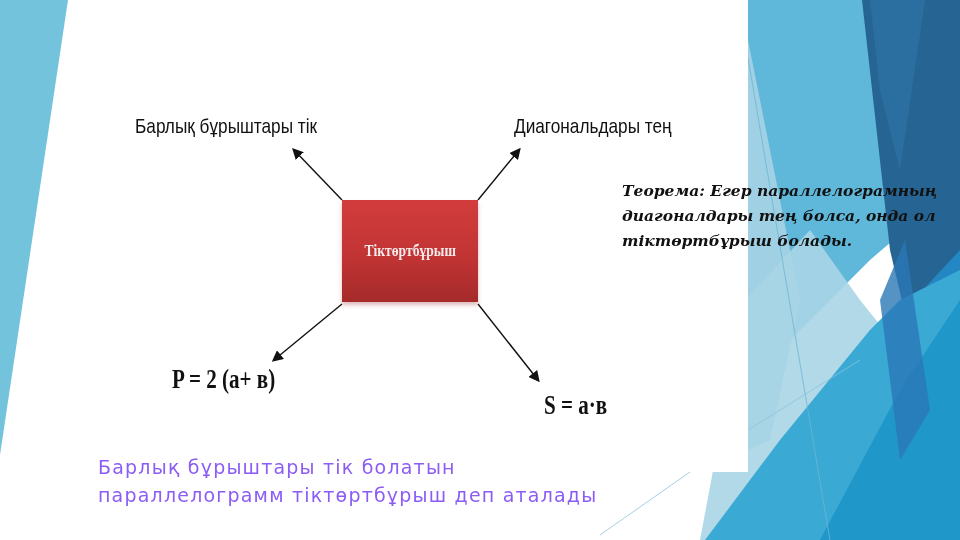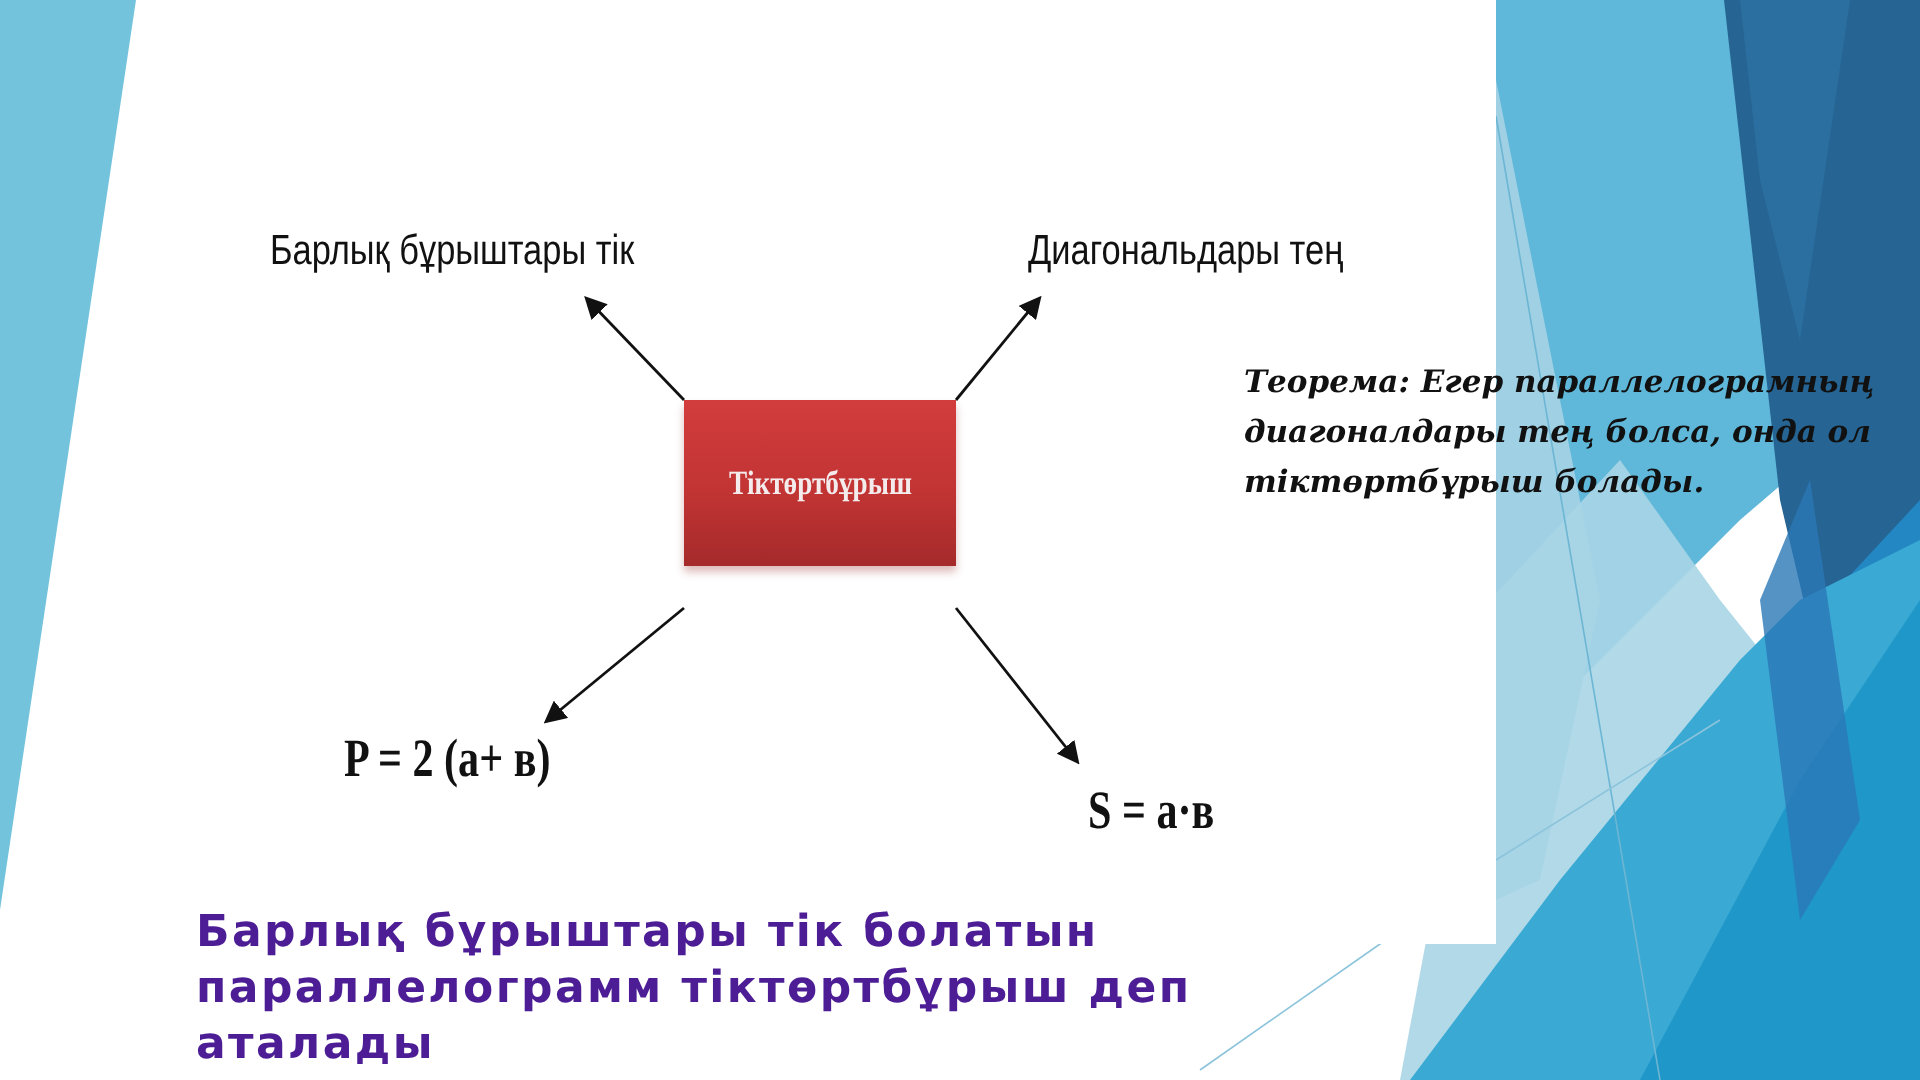--- a/index.html
+++ b/index.html
@@ -78,21 +78,21 @@
     .formula-area {
       left: 476px;
       top: 378px;
       font-size: 27px;
     }
     .center-box {
       position: absolute;
       left: 274px;
       top: 188px;
       width: 136px;
-      height: 83px;
+      height: 102px;
       background: linear-gradient(to bottom, #d23c3c 0%, #c23434 55%, #a52a2a 100%);
       box-shadow: 0 3px 4px rgba(160, 60, 60, 0.35);
       display: flex;
       align-items: center;
       justify-content: center;
     }
     .center-box-label {
       font-family: "Liberation Serif", serif;
       font-weight: bold;
       font-size: 17px;
@@ -113,25 +113,25 @@
       color: #111111;
       z-index: 3;
       margin-left: 40px;
     }
     .definition {
       position: absolute;
       left: 98px;
       top: 453px;
       width: 520px;
       font-family: "DejaVu Sans", sans-serif;
-      font-weight: bold;
-      font-size: 22px;
+      font-weight: normal;
+      font-size: 19px;
       line-height: 28px;
       letter-spacing: 1.2px;
-      color: #4c1d95;
+      color: #8b5cf6;
       z-index: 3;
     }
   </style>
 </head>
 <body>
 
 <div class="slide">
 
   <svg class="bg-svg" viewBox="0 0 960 540" preserveAspectRatio="none">
 

